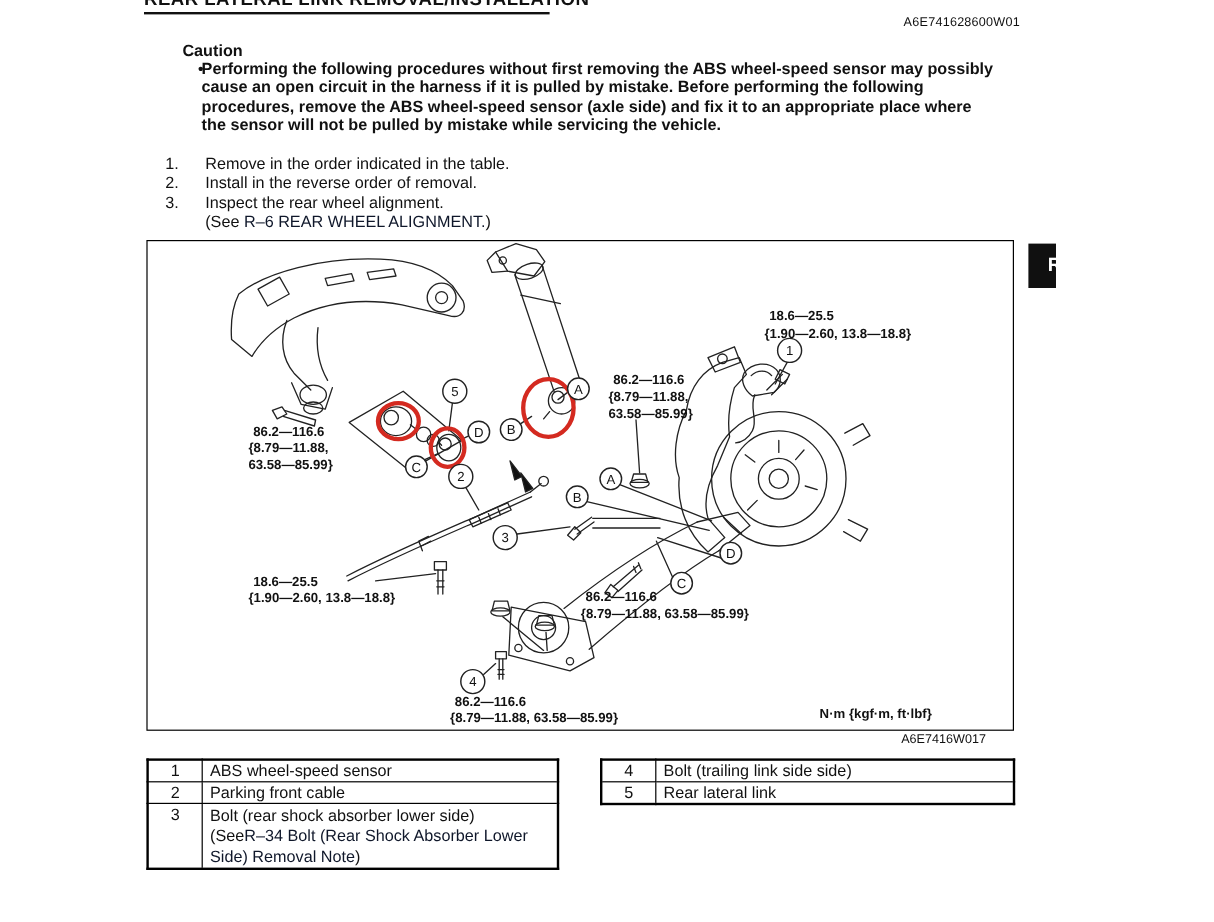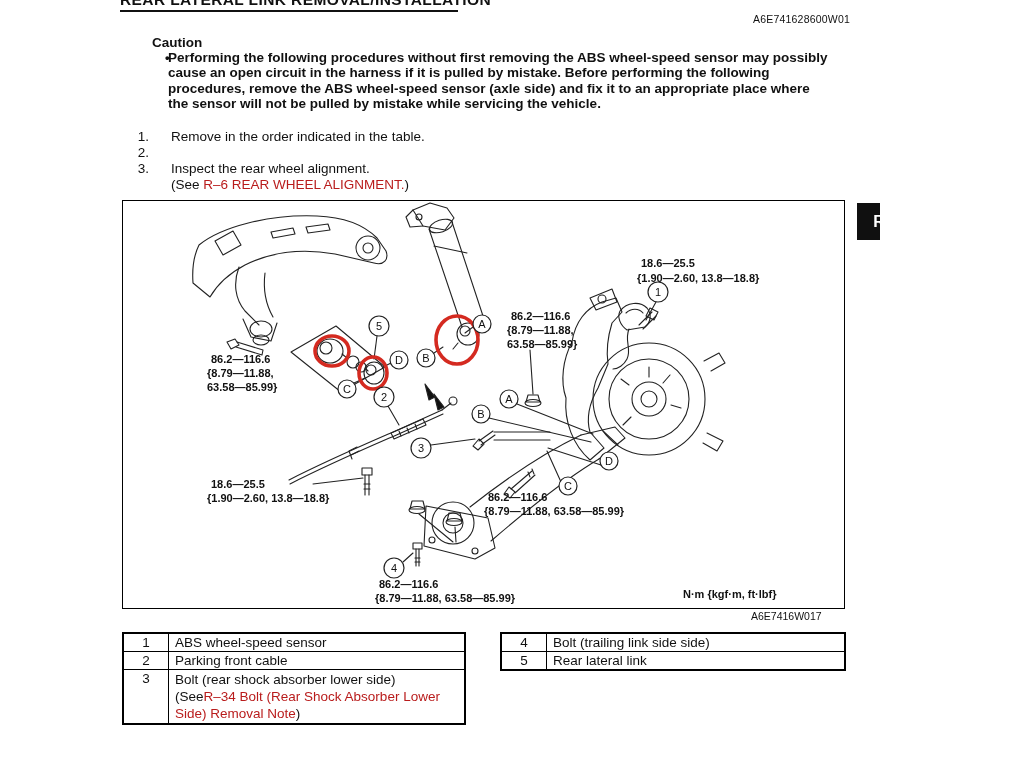--- a/index.html
+++ b/index.html
@@ -10,21 +10,21 @@
   #main-title{left:120px;top:-9px;font-size:15.5px;font-weight:bold;letter-spacing:.4px;white-space:nowrap;}
   #title-underline{left:120px;top:10px;width:338px;height:2px;background:#111;}
   #doc-code{left:753px;top:13px;width:92px;font-size:10.5px;text-align:right;letter-spacing:.2px;}
   
   #caution-heading{left:152px;top:35px;font-size:13.5px;font-weight:bold;}
   #caution-bullet-dot{left:165px;top:50px;font-size:13px;font-weight:bold;}
   #caution-text{left:168px;top:50px;width:664px;font-size:13.5px;font-weight:bold;line-height:15.4px;}
   
   .step-num{position:absolute;left:129px;width:20px;font-size:13.5px;text-align:right;}
   .step-text{position:absolute;left:155px;font-size:13.5px;margin-left:16px;}
-  a.doclink{color:#b91c1c;text-decoration:none;cursor:pointer;}
+  a.doclink{color:#0f172a;text-decoration:none;cursor:pointer;}
   
   #diagram-frame{left:122px;top:200px;width:721px;height:407px;border:1px solid #000;background:#fff;}
   #r-tab{left:857px;top:203px;width:44px;height:37px;background:#101010;color:#fff;
          font-size:16px;font-weight:bold;display:flex;align-items:center;justify-content:center;}
   #figure-code{left:751px;top:610px;width:94px;font-size:10.5px;text-align:left;}
   
   table.parts{position:absolute;border-collapse:collapse;font-size:13.5px;background:#fff;}
   table.parts td{border:1px solid #000;padding:1px 6px 1px 6px;vertical-align:top;}
   table.parts{border:2px solid #000;}
   td.numcell{width:32px;text-align:center;}
@@ -44,20 +44,21 @@
   <div id="title-underline" class="abs"></div>
   <div id="doc-code" class="abs">A6E741628600W01</div>
 
   <div id="caution-heading" class="abs">Caution</div>
   <div id="caution-bullet-dot" class="abs">•</div>
   <div id="caution-text" class="abs">Performing the following procedures without first removing the ABS wheel-speed sensor may possibly cause an open circuit in the harness if it is pulled by mistake. Before performing the following procedures, remove the ABS wheel-speed sensor (axle side) and fix it to an appropriate place where the sensor will not be pulled by mistake while servicing the vehicle.</div>
 
   <div class="step-num" style="top:129px;">1.</div>
   <div class="step-text" style="top:129px;">Remove in the order indicated in the table.</div>
   <div class="step-num" style="top:145px;">2.</div>
+  <div class="step-text" style="top:145px;">Install in the reverse order of removal.</div>
   <div class="step-num" style="top:161px;">3.</div>
   <div class="step-text" style="top:161px;">Inspect the rear wheel alignment.</div>
   <div class="step-text" style="top:177px;"><span>(See </span><a class="doclink">R–6 REAR WHEEL ALIGNMENT.</a><span>)</span></div>
 
   <div id="r-tab" class="abs">R</div>
 
   <div id="diagram-frame" class="abs">
     <svg width="721" height="407" viewBox="0 0 721 407">
       <g fill="none" stroke="#222" stroke-width="1.1" stroke-linejoin="round" stroke-linecap="round">
 

